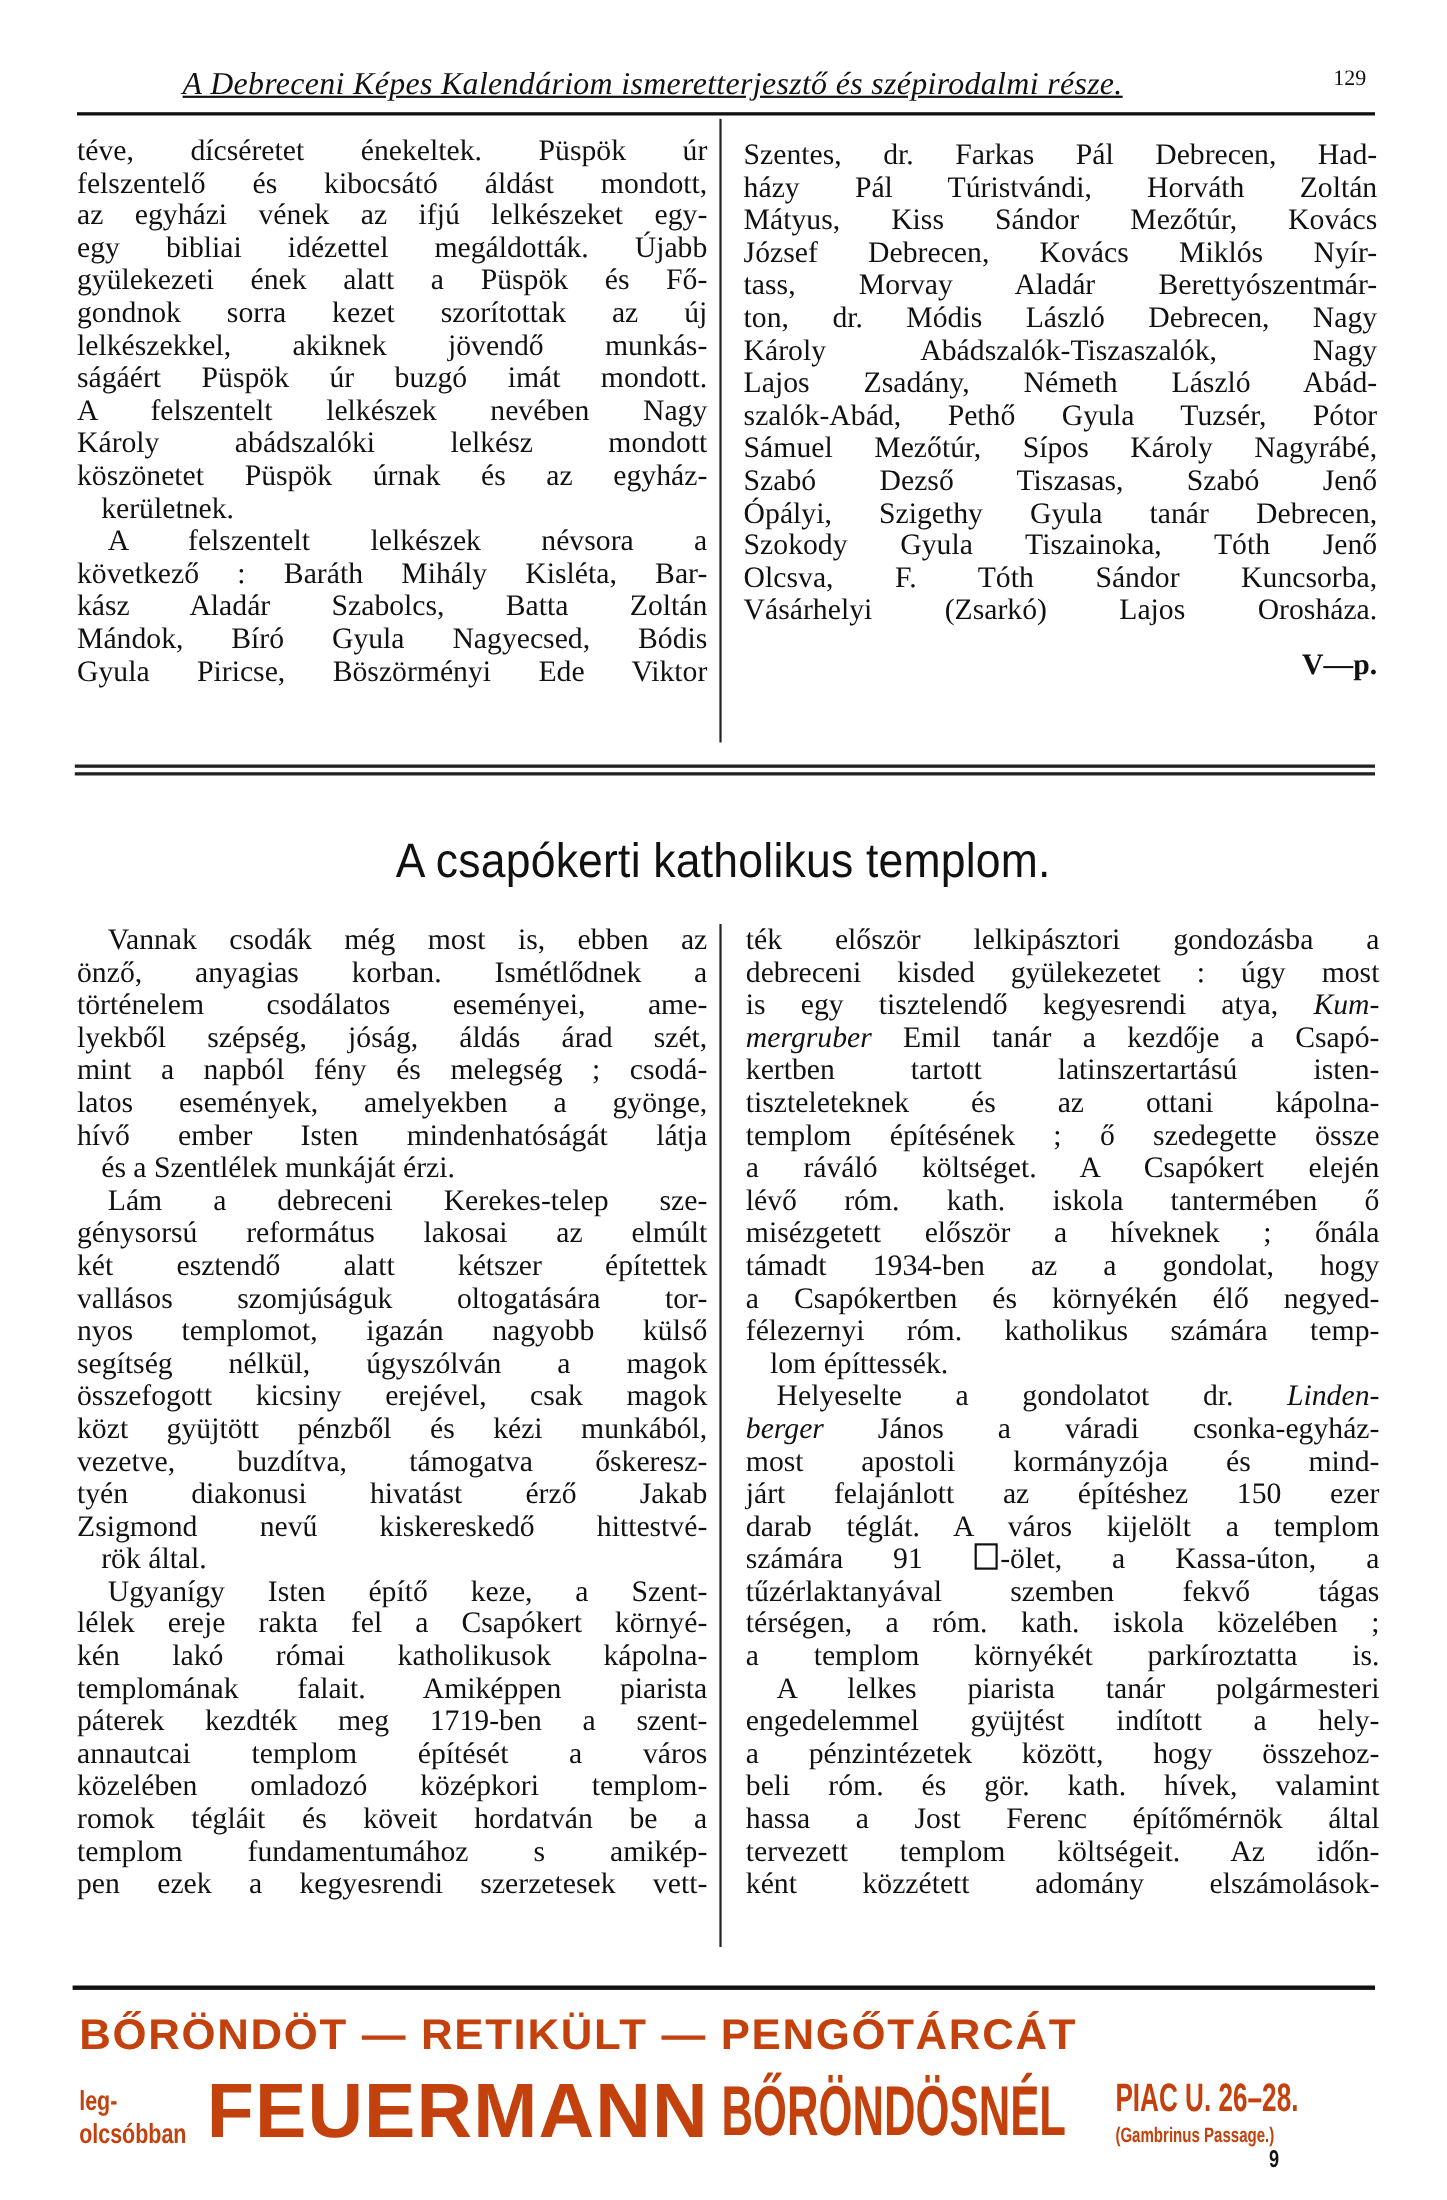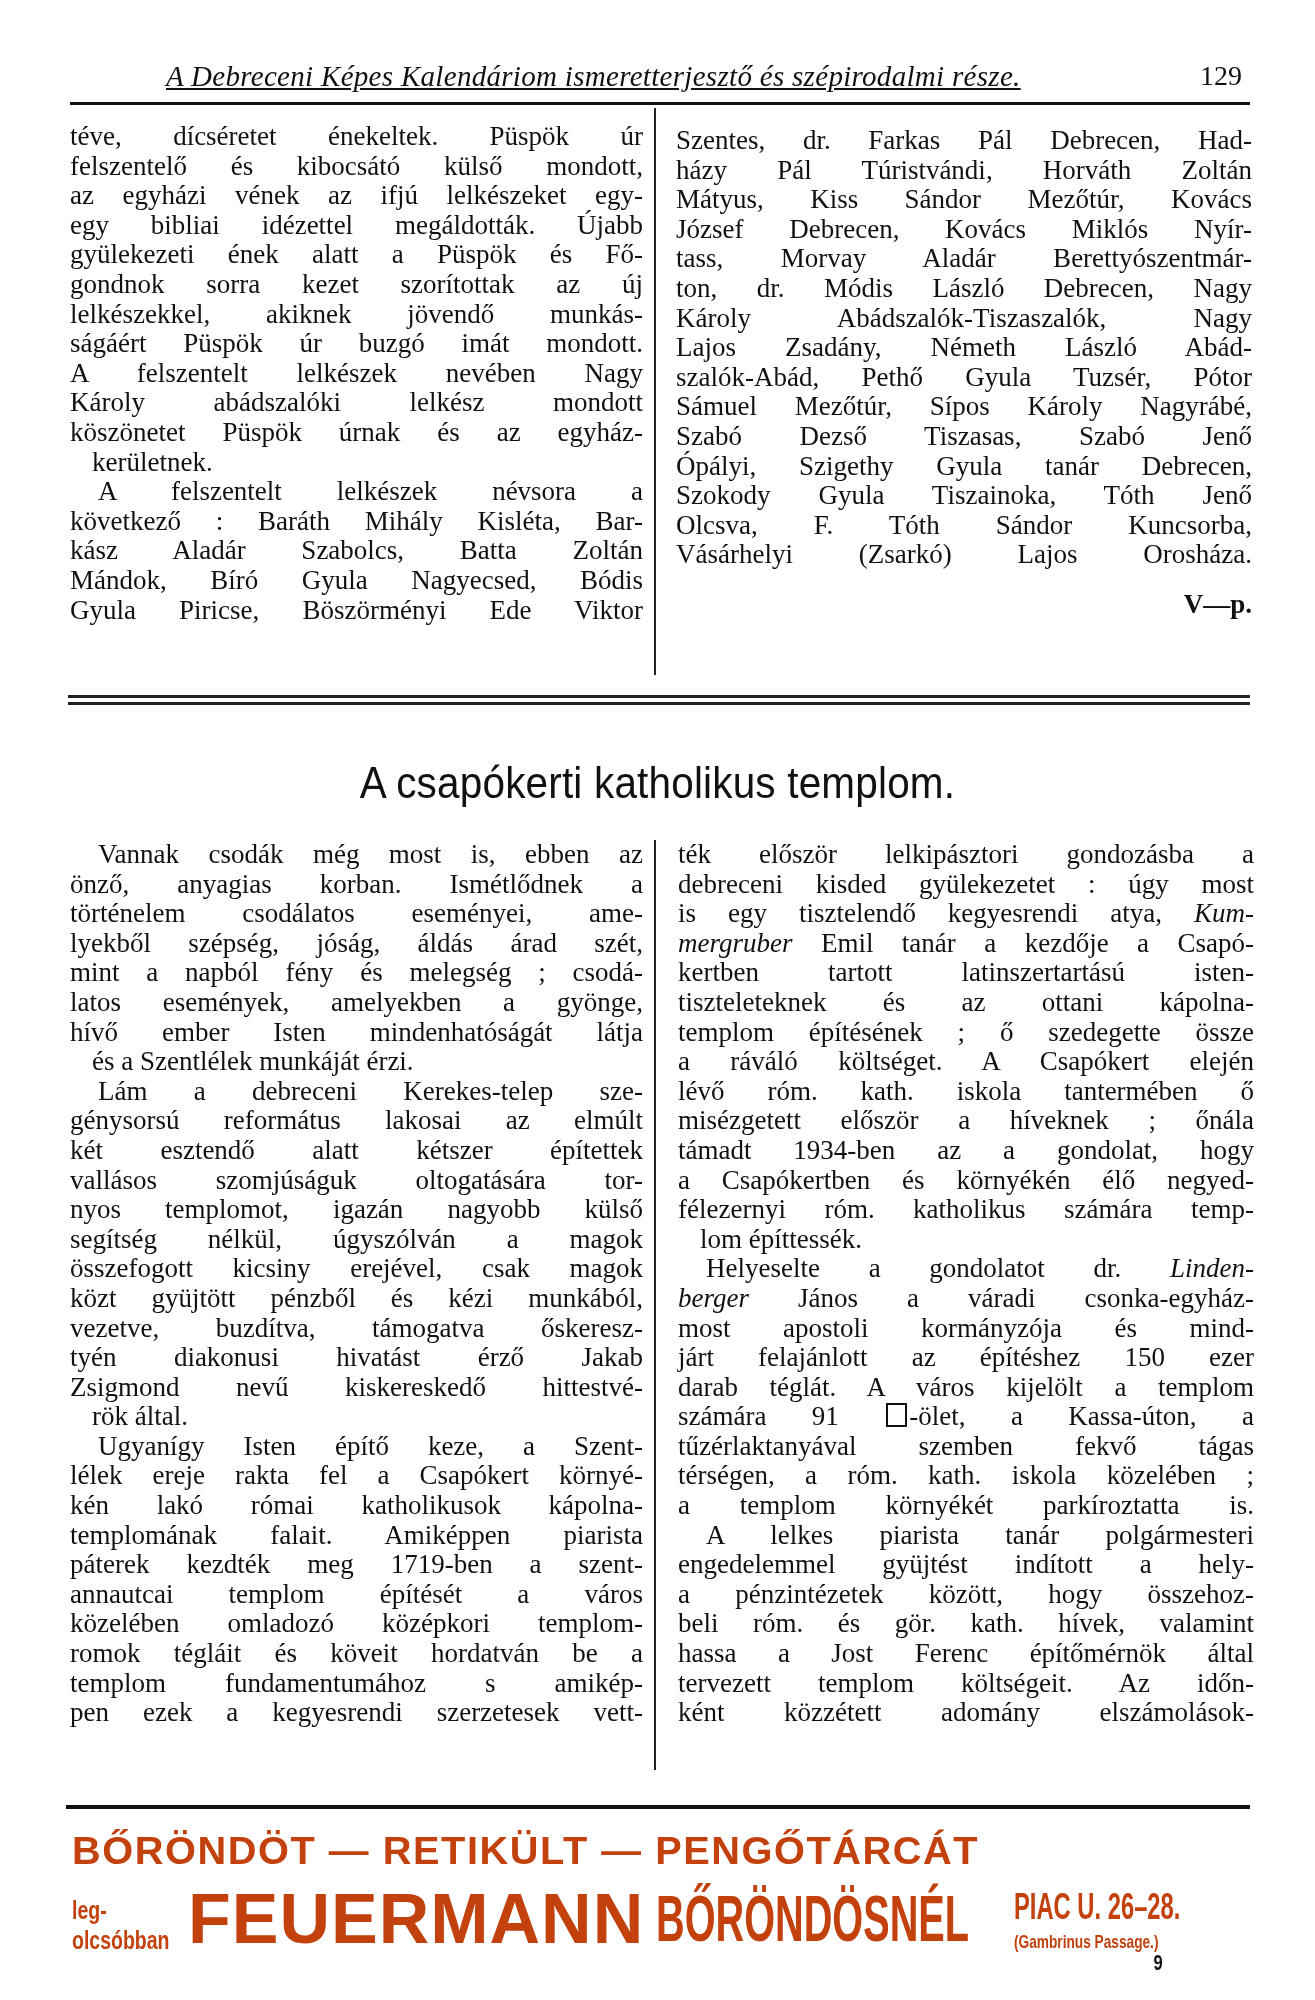--- a/index.html
+++ b/index.html
@@ -1,21 +1,21 @@
 <!DOCTYPE html>
 <html><head>
 <meta charset="utf-8">
 <style>
   html, body { margin: 0; padding: 0; background: #ffffff; }
   body { width: 1315px; height: 2000px; position: relative; overflow: hidden; color: #111; font-family: "DejaVu Serif", serif; }
   .page { position: absolute; left: 0; top: 0; width: 1315px; height: 2000px; }
 
   .running-head { position: absolute; top: 60px; left: 70px; width: 1180px; height: 40px; }
   .running-head .title { position: absolute; left: 96px; top: 0; font-family: "Liberation Serif", serif; font-style: italic; font-size: 29px; letter-spacing: 0.3px; text-decoration: underline; }
-  .running-head .pagenum { position: absolute; right: 8px; top: 0; font-family: "Liberation Serif", serif; font-size: 28px; }
+  .running-head .pagenum { position: absolute; right: 8px; top: 0; font-family: "Liberation Serif", serif; font-size: 20px; }
   .rule-top { position: absolute; left: 70px; top: 102px; width: 1180px; height: 3px; background: #111; }
 
   .col { position: absolute; font-family: "Liberation Serif", serif; font-size: 27px; line-height: 29.6px; }
   .col .line { display: block; white-space: nowrap; text-align: justify; text-align-last: justify; height: 29.6px; }
   .col .line.last { text-align-last: left; margin-left: 22px; }
   .col .line.indent { padding-left: 28px; }
   .col .line.right { text-align-last: right; font-weight: bold; }
   .col i { font-style: italic; }
 
   .sec1-left { left: 70px; top: 122px; width: 573px; }
@@ -52,21 +52,21 @@
 <div class="page">
 
   <div class="running-head">
     <span class="title">A Debreceni Képes Kalendáriom ismeretterjesztő és szépirodalmi része.</span>
     <span class="pagenum">129</span>
   </div>
   <div class="rule-top"></div>
 
   <div class="col sec1-left">
     <span class="line">téve, dícséretet énekeltek. Püspök úr</span>
-    <span class="line">felszentelő és kibocsátó külső mondott,</span>
+    <span class="line">felszentelő és kibocsátó áldást mondott,</span>
     <span class="line">az egyházi vének az ifjú lelkészeket egy-</span>
     <span class="line">egy bibliai idézettel megáldották. Újabb</span>
     <span class="line">gyülekezeti ének alatt a Püspök és Fő-</span>
     <span class="line">gondnok sorra kezet szorítottak az új</span>
     <span class="line">lelkészekkel, akiknek jövendő munkás-</span>
     <span class="line">ságáért Püspök úr buzgó imát mondott.</span>
     <span class="line">A felszentelt lelkészek nevében Nagy</span>
     <span class="line">Károly abádszalóki lelkész mondott</span>
     <span class="line">köszönetet Püspök úrnak és az egyház-</span>
     <span class="line last">kerületnek.</span>

